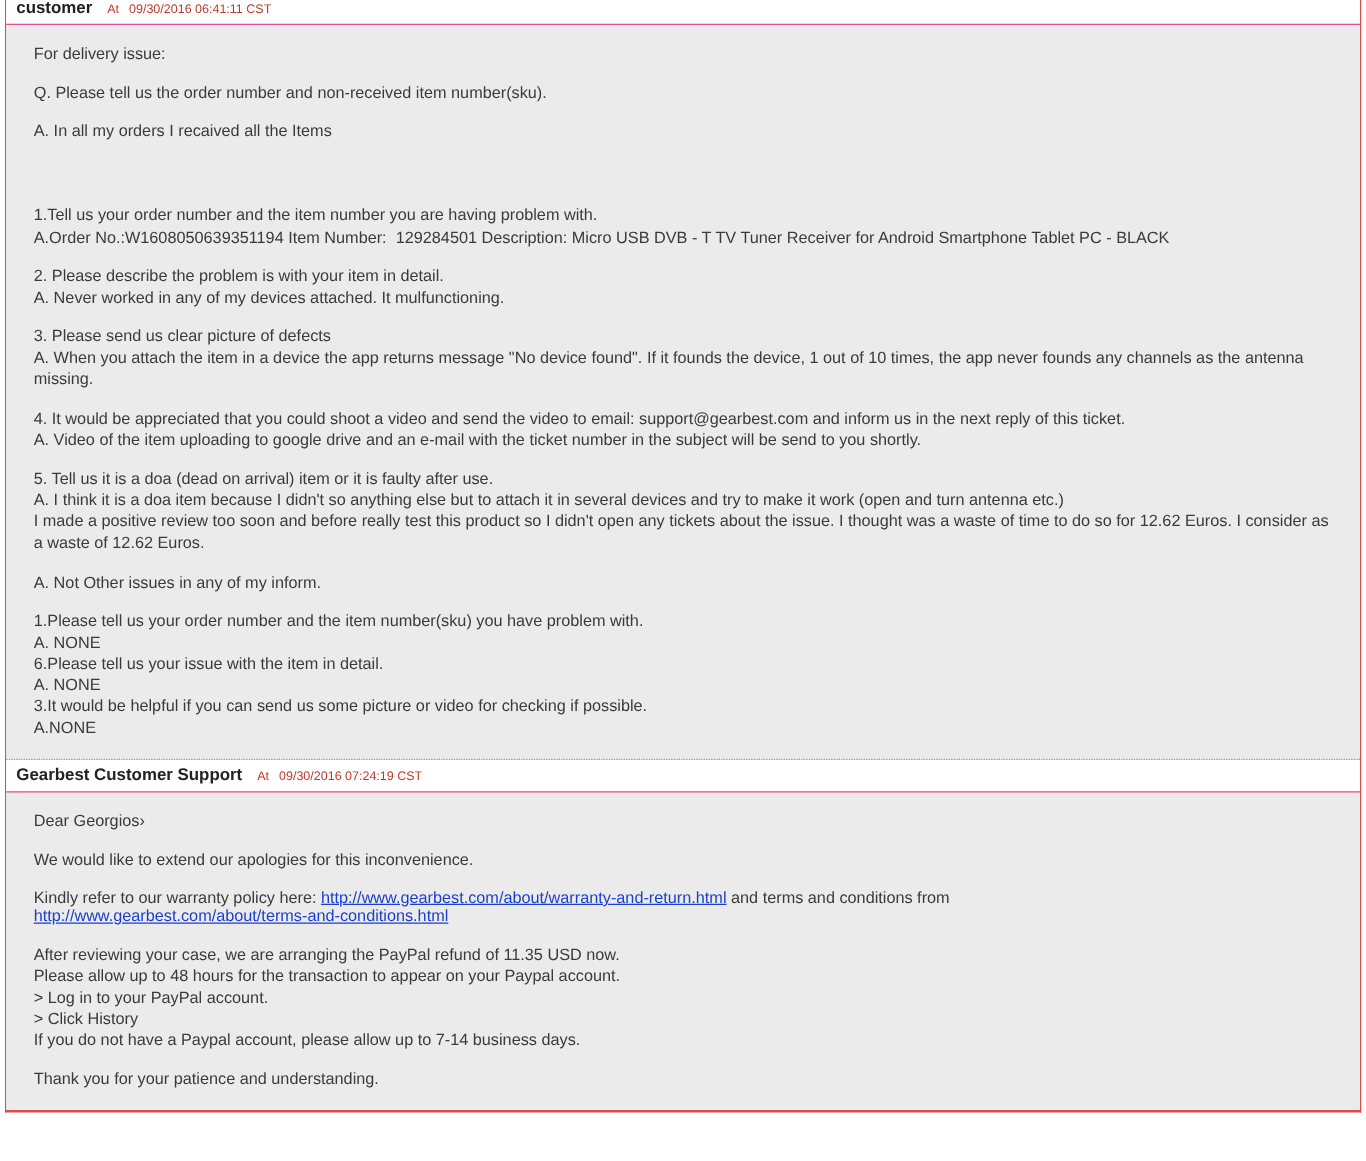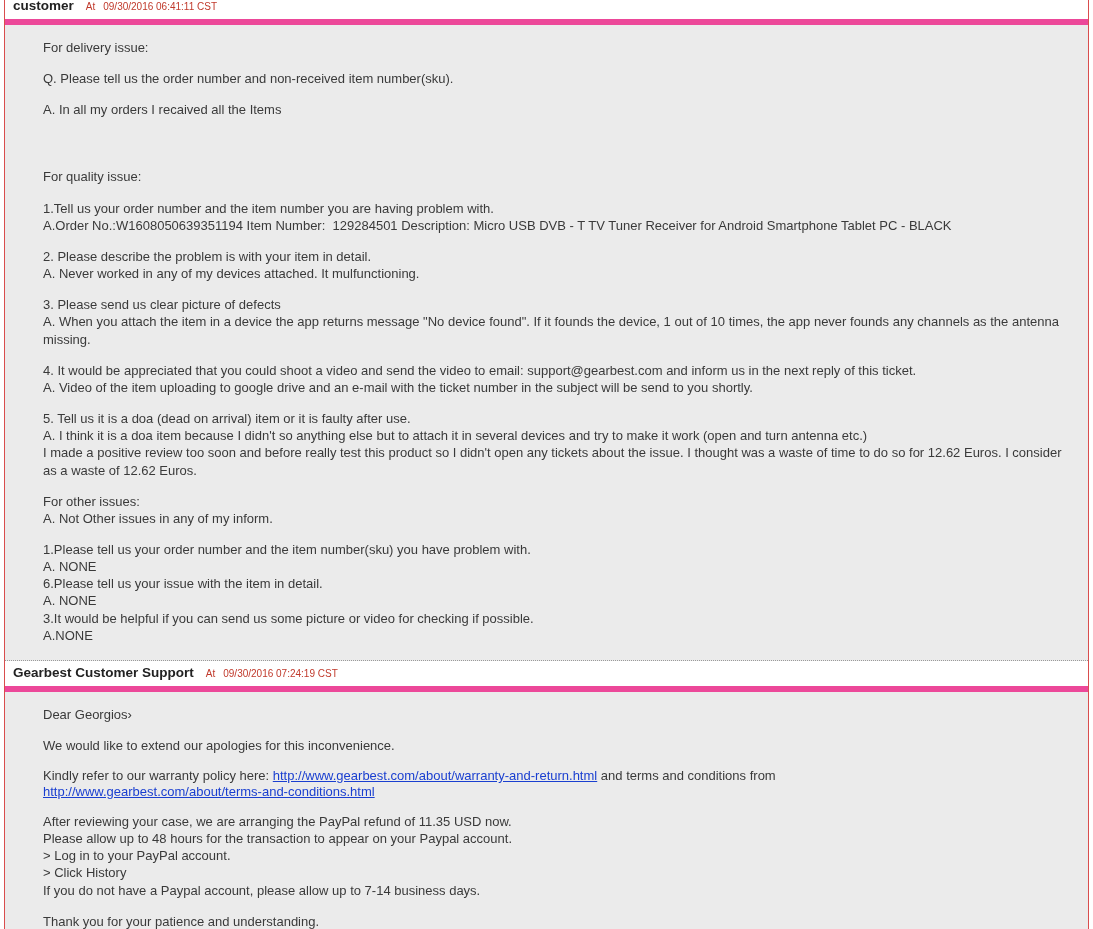--- a/index.html
+++ b/index.html
@@ -44,22 +44,22 @@
     margin-left: 12px;
     font-size: 10px;
   }
   .timestamp {
     color: #c0392b;
     margin-left: 8px;
     font-size: 10px;
   }
   .msg-body {
     background: #ebebeb;
-    padding: 14px 22px 16px 38px;
-    border-top: 6px solid #ec4899;
+    padding: 14px 22px 16px 22px;
+    border-top: 1px solid #ec4899;
     border-bottom: 1px dotted #9a9a9a;
     color: #3a3a3a;
     line-height: 1.18;
   }
   .msg-body.last {
     border-bottom: none;
   }
   .para {
     margin: 0 0 14px 0;
   }
@@ -93,23 +93,20 @@
       <div class="para">
         <span class="line">Q. Please tell us the order number and non-received item number(sku).</span>
       </div>
       <div class="para">
         <span class="line">A. In all my orders I recaived all the Items</span>
       </div>
       <div class="para">
         <div class="spacer-lg"></div>
       </div>
       <div class="para">
-        <span class="line">For quality issue:</span>
-      </div>
-      <div class="para">
         <span class="line">1.Tell us your order number and the item number you are having problem with.</span>
         <span class="line">A.Order No.:W1608050639351194 Item Number:  129284501 Description: Micro USB DVB - T TV Tuner Receiver for Android Smartphone Tablet PC - BLACK</span>
       </div>
       <div class="para">
         <span class="line">2. Please describe the problem is with your item in detail.</span>
         <span class="line">A. Never worked in any of my devices attached. It mulfunctioning.</span>
       </div>
       <div class="para">
         <span class="line">3. Please send us clear picture of defects</span>
         <span class="line">A. When you attach the item in a device the app returns message "No device found". If it founds the device, 1 out of 10 times, the app never founds any channels as the antenna missing.</span>
@@ -117,21 +114,20 @@
       <div class="para">
         <span class="line">4. It would be appreciated that you could shoot a video and send the video to email: support@gearbest.com and inform us in the next reply of this ticket.</span>
         <span class="line">A. Video of the item uploading to google drive and an e-mail with the ticket number in the subject will be send to you shortly.</span>
       </div>
       <div class="para">
         <span class="line">5. Tell us it is a doa (dead on arrival) item or it is faulty after use.</span>
         <span class="line">A. I think it is a doa item because I didn't so anything else but to attach it in several devices and try to make it work (open and turn antenna etc.)</span>
         <span class="line">I made a positive review too soon and before really test this product so I didn't open any tickets about the issue. I thought was a waste of time to do so for 12.62 Euros. I consider as a waste of 12.62 Euros.</span>
       </div>
       <div class="para">
-        <span class="line">For other issues:</span>
         <span class="line">A. Not Other issues in any of my inform.</span>
       </div>
       <div class="para">
         <span class="line">1.Please tell us your order number and the item number(sku) you have problem with.</span>
         <span class="line">A. NONE</span>
         <span class="line">6.Please tell us your issue with the item in detail.</span>
         <span class="line">A. NONE</span>
         <span class="line">3.It would be helpful if you can send us some picture or video for checking if possible.</span>
         <span class="line">A.NONE</span>
       </div>

